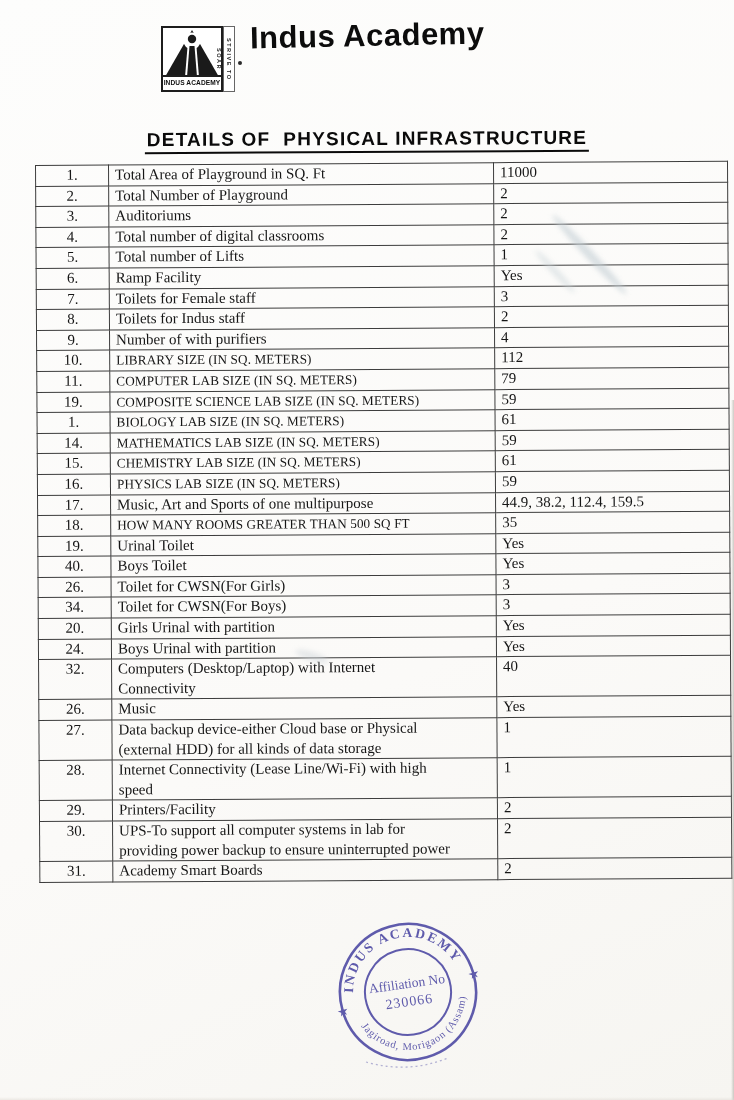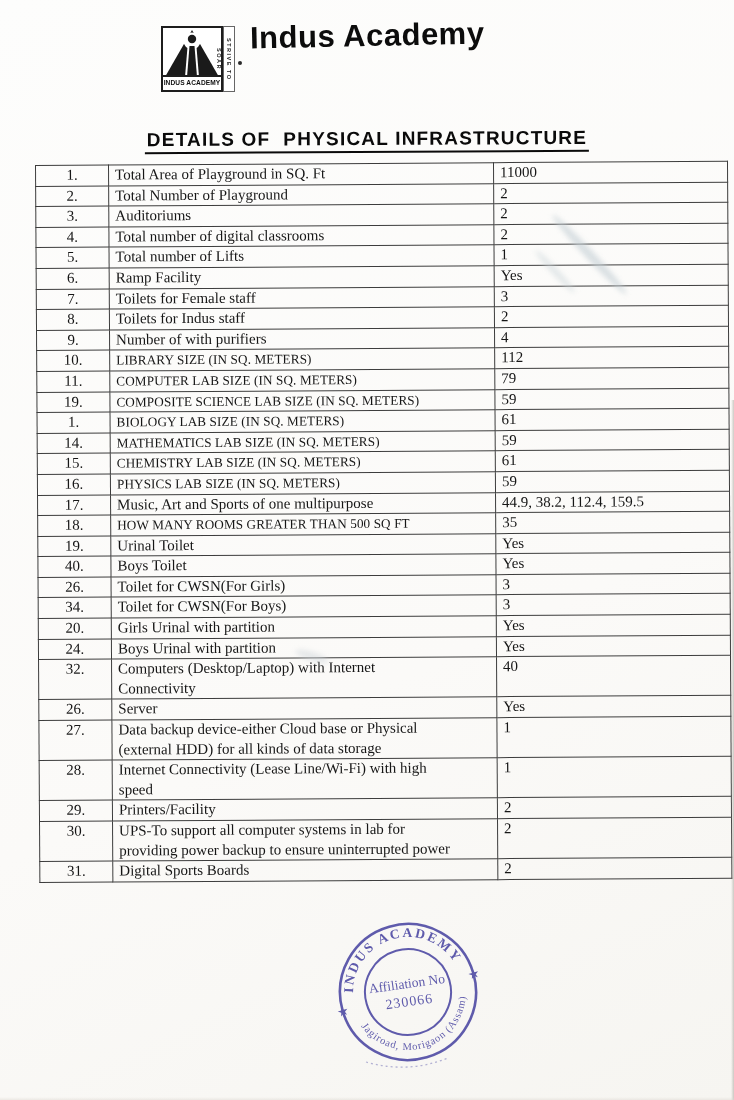--- a/index.html
+++ b/index.html
@@ -222,21 +222,21 @@
           <td class="c-val">Yes</td>
         </tr>
         <tr>
           <td class="c-num">32.</td>
           <td class="c-item"><span>Computers (Desktop/Laptop) with Internet
 Connectivity</span></td>
           <td class="c-val">40</td>
         </tr>
         <tr>
           <td class="c-num">26.</td>
-          <td class="c-item"><span>Server</span></td>
+          <td class="c-item"><span>Music</span></td>
           <td class="c-val">Yes</td>
         </tr>
         <tr>
           <td class="c-num">27.</td>
           <td class="c-item"><span>Data backup device-either Cloud base or Physical
 (external HDD) for all kinds of data storage</span></td>
           <td class="c-val">1</td>
         </tr>
         <tr>
           <td class="c-num">28.</td>
@@ -250,21 +250,21 @@
           <td class="c-val">2</td>
         </tr>
         <tr>
           <td class="c-num">30.</td>
           <td class="c-item"><span>UPS-To support all computer systems in lab for
 providing power backup to ensure uninterrupted power</span></td>
           <td class="c-val">2</td>
         </tr>
         <tr>
           <td class="c-num">31.</td>
-          <td class="c-item"><span>Digital Sports Boards</span></td>
+          <td class="c-item"><span>Academy Smart Boards</span></td>
           <td class="c-val">2</td>
         </tr>
       </tbody>
   </table>
 
   <svg class="stamp" viewBox="0 0 176 176">
     <g id="stamp-ink" stroke="#4a46a2" fill="#4a46a2">
       <g transform="rotate(-16 88 88)">
         <circle cx="88" cy="88" r="68" fill="none" stroke-width="2.6"></circle>
         <circle cx="88" cy="88" r="43" fill="none" stroke-width="2"></circle>

